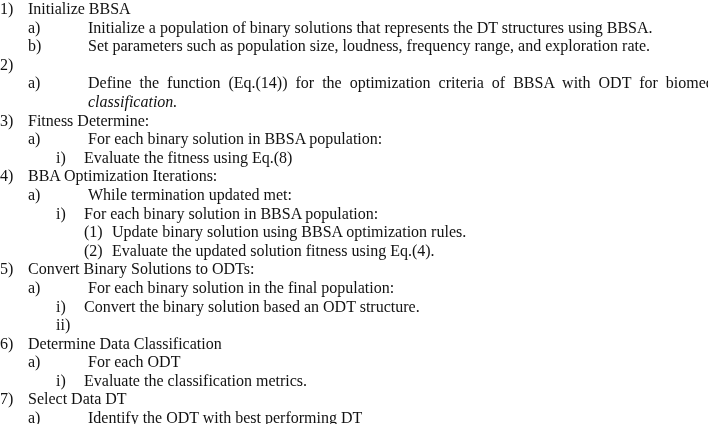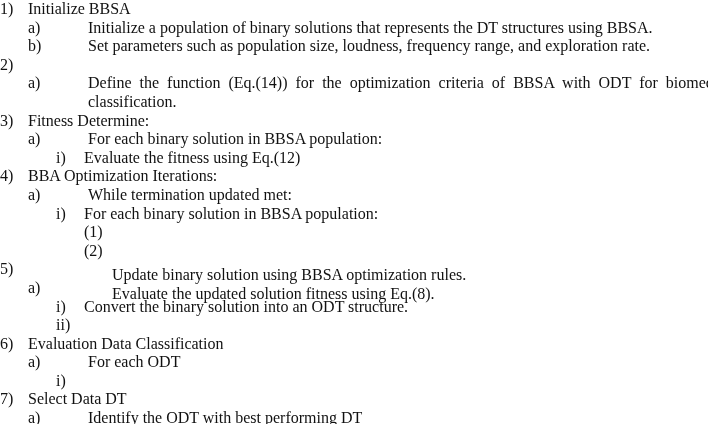--- a/index.html
+++ b/index.html
@@ -11,23 +11,23 @@
     #doc { position: relative; padding-top: 0px; }
     .line {
       position: relative; height: 18.6px; line-height: 18.6px;
       white-space: nowrap;
     }
     .marker { position: absolute; top: 0; }
     .text { position: absolute; top: 0; }
     .l1 .marker { left: 0px; }   .l1 .text { left: 28px; }
     .l2 .marker { left: 28px; }  .l2 .text { left: 56px; margin-left: 32px; }
     .l3 .marker { left: 56px; }  .l3 .text { left: 84px; }
-    .l4 .marker { left: 84px; }  .l4 .text { left: 112px; margin-top: 43px; }
+    .l4 .marker { left: 84px; }  .l4 .text { left: 112px; }
     .justify .text { right: 2px; text-align: justify; text-align-last: justify; word-spacing: 4px; }
-    .cont .text { left: 56px; }
+    .cont .text { left: 56px; font-style: italic; }
   </style>
 </head>
 <body>
 
 <div id="doc">
   <div class="line l1">
       <span class="marker">1)</span>
       <span class="text">Initialize BBSA</span>
     </div>
   <div class="line l2">
@@ -52,65 +52,68 @@
   <div class="line l1">
       <span class="marker">3)</span>
       <span class="text">Fitness Determine:</span>
     </div>
   <div class="line l2">
       <span class="marker">a)</span>
       <span class="text">For each binary solution in BBSA population:</span>
     </div>
   <div class="line l3">
       <span class="marker">i)</span>
-      <span class="text">Evaluate the fitness using Eq.(12)</span>
+      <span class="text">Evaluate the fitness using Eq.(8)</span>
     </div>
   <div class="line l1">
       <span class="marker">4)</span>
       <span class="text">BBA Optimization Iterations:</span>
     </div>
   <div class="line l2">
       <span class="marker">a)</span>
       <span class="text">While termination updated met:</span>
     </div>
   <div class="line l3">
       <span class="marker">i)</span>
       <span class="text">For each binary solution in BBSA population:</span>
     </div>
   <div class="line l4">
       <span class="marker">(1)</span>
       <span class="text">Update binary solution using BBSA optimization rules.</span>
     </div>
   <div class="line l4">
       <span class="marker">(2)</span>
-      <span class="text">Evaluate the updated solution fitness using Eq.(8).</span>
+      <span class="text">Evaluate the updated solution fitness using Eq.(4).</span>
     </div>
   <div class="line l1">
       <span class="marker">5)</span>
+      <span class="text">Convert Binary Solutions to ODTs:</span>
     </div>
   <div class="line l2">
       <span class="marker">a)</span>
+      <span class="text">For each binary solution in the final population:</span>
     </div>
   <div class="line l3">
       <span class="marker">i)</span>
-      <span class="text">Convert the binary solution into an ODT structure.</span>
+      <span class="text">Convert the binary solution based an ODT structure.</span>
     </div>
   <div class="line l3">
       <span class="marker">ii)</span>
     </div>
   <div class="line l1">
       <span class="marker">6)</span>
-      <span class="text">Evaluation Data Classification</span>
+      <span class="text">Determine Data Classification</span>
     </div>
   <div class="line l2">
       <span class="marker">a)</span>
       <span class="text">For each ODT</span>
     </div>
   <div class="line l3">
       <span class="marker">i)</span>
+      <span class="text">Evaluate the classification metrics.</span>
     </div>
   <div class="line l1">
       <span class="marker">7)</span>
       <span class="text">Select Data DT</span>
     </div>
   <div class="line l2">
       <span class="marker">a)</span>
       <span class="text">Identify the ODT with best performing DT</span>
     </div>
 

